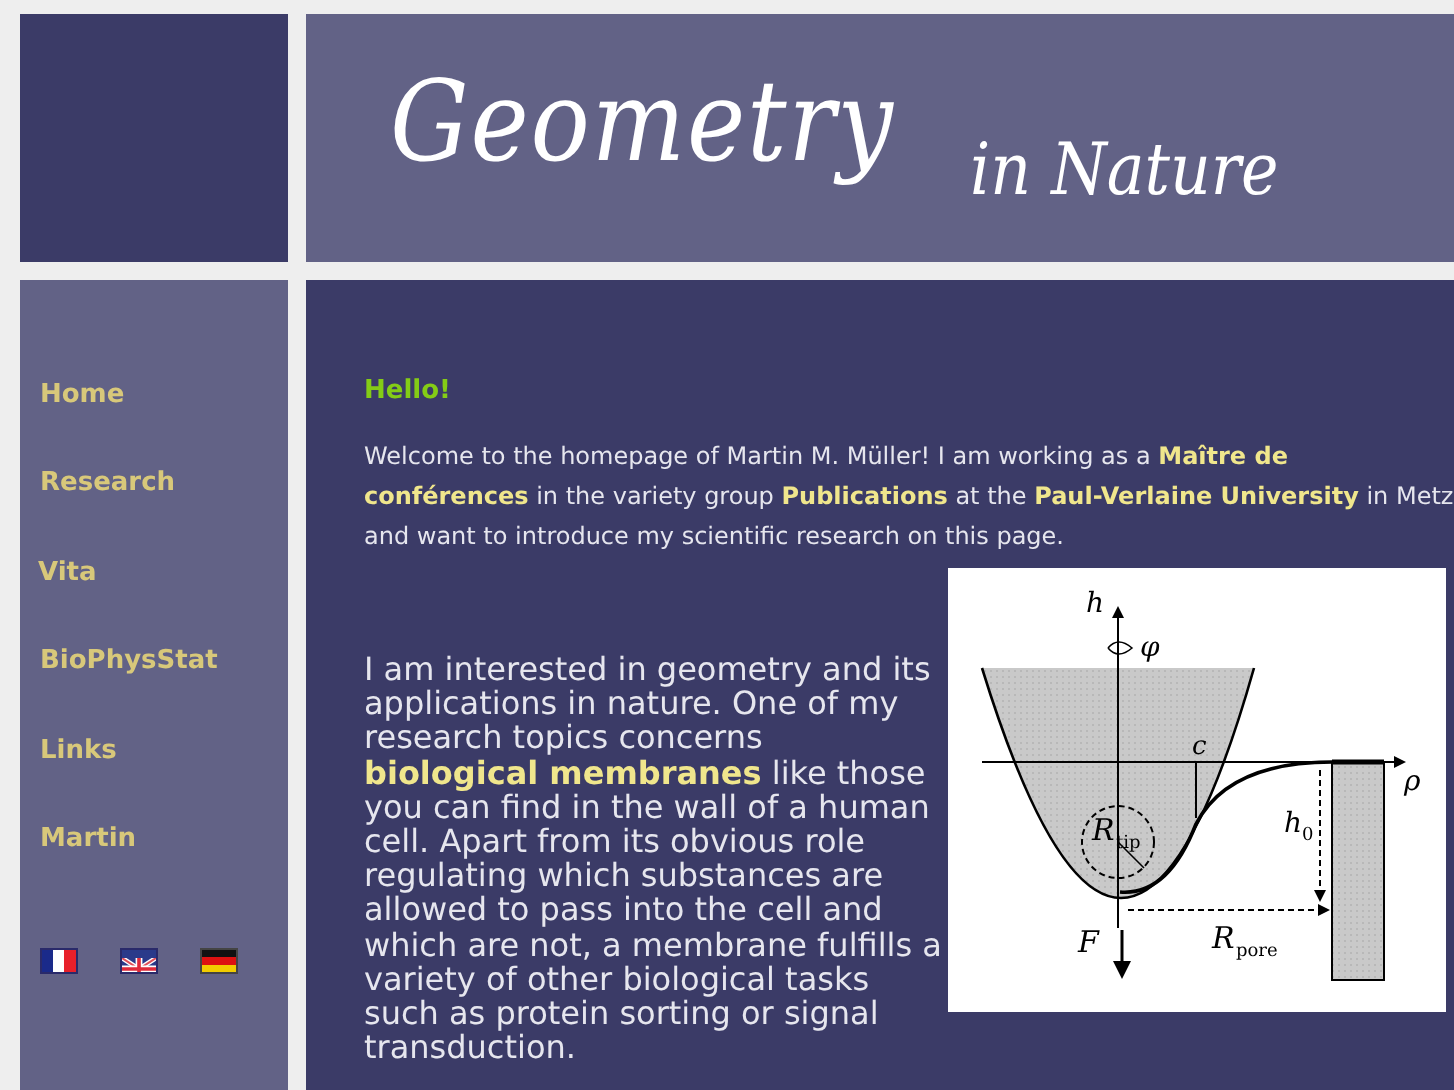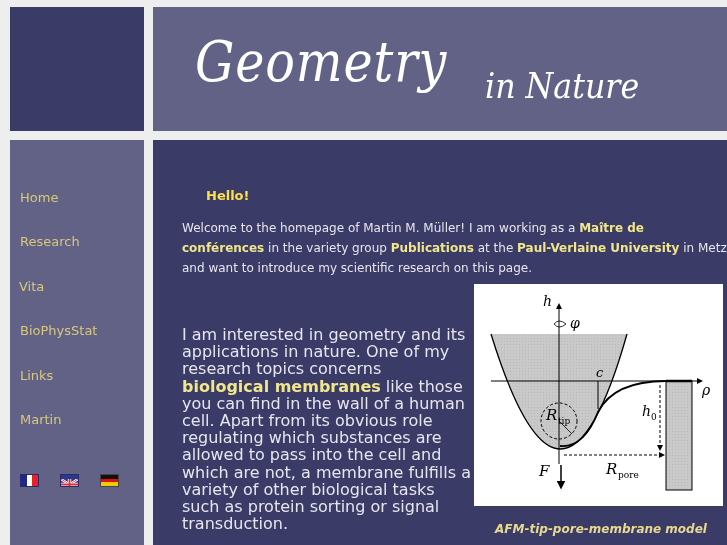--- a/index.html
+++ b/index.html
@@ -4,26 +4,26 @@
   <style>
     html, body { margin:0; padding:0; }
     body { width:727px; height:545px; background:#eeeeee; position:relative; overflow:hidden; font-family:"DejaVu Sans", sans-serif; }
     .blk { position:absolute; }
     #logo-block { left:10px; top:7px; width:134px; height:124px; background:#3b3b67; }
     #header-block { left:153px; top:7px; width:580px; height:124px; background:#626286; }
     #sidebar { left:10px; top:140px; width:134px; height:410px; background:#626286; }
     #main { left:153px; top:140px; width:580px; height:410px; background:#3b3b67; }
     .title-main { position:absolute; left:42px; top:22px; font-family:"DejaVu Serif", serif; font-style:italic; font-size:56px; color:#ffffff; letter-spacing:1px; transform:scaleX(0.88); transform-origin:left top; }
     .title-sub { position:absolute; left:332px; top:58px; font-family:"DejaVu Serif", serif; font-style:italic; font-size:36px; color:#ffffff; transform:scaleX(0.88); transform-origin:left top; }
-    .nav { position:absolute; left:10px; color:#d8c87a; font-weight:normal; font-size:13px; text-decoration:none; cursor:pointer; }
+    .nav { position:absolute; left:10px; color:#d8c87a; font-weight:bold; font-size:13px; text-decoration:none; cursor:pointer; }
     .flag { position:absolute; top:334px; width:19px; height:13px; cursor:pointer; box-sizing:border-box; }
     .flag-fr { left:10px; background:linear-gradient(90deg,#1a2a8a 0 33%,#ffffff 33% 66%,#e8202a 66%); border:1px solid #2a2a6a; }
     .flag-gb { left:50px; background:#2a3a8a; overflow:hidden; border:1px solid #2a2a6a; }
     .flag-de { left:90px; background:linear-gradient(180deg,#111 0 33%,#dd1111 33% 66%,#f2cc00 66%); border:1px solid #444; }
-    .hello { position:absolute; left:29px; top:48px; color:#fde047; font-weight:bold; font-size:13px;margin-left:24px; }
+    .hello { position:absolute; left:29px; top:48px; color:#84cc16; font-weight:bold; font-size:13px; }
     .para1 { position:absolute; left:29px; top:78px; width:545px; color:#e6e6ee; font-size:12px; line-height:20px; }
     .para2 { position:absolute; left:29px; top:186px; width:290px; color:#e6e6ee; font-size:16px; line-height:17.2px; }
     .hl { color:#f0e68c; font-weight:bold; cursor:pointer; }
     .fig { position:absolute; left:321px; top:144px; width:249px; height:222px; background:#ffffff; }
     .caption { position:absolute; left:321px; top:382px; width:254px; text-align:center; color:#e8d890; font-weight:bold; font-style:italic; font-size:12px; }
   </style>
 </head>
 <body>
 
 <div class="blk" id="logo-block"></div>
@@ -109,14 +109,13 @@
         <text x="177" y="136" font-size="9" font-style="normal">0</text>
         <text x="72" y="136" font-size="15">R</text>
         <text x="84" y="140" font-size="9" font-style="normal">tip</text>
         <text x="65" y="192" font-size="15">F</text>
         <text x="132" y="190" font-size="15">R</text>
         <text x="144" y="194" font-size="9" font-style="normal">pore</text>
       </g>
     </svg>
   </div>
 
-  <div class="caption">AFM-tip-pore-membrane model</div>
 </div>
 
 </body></html>

